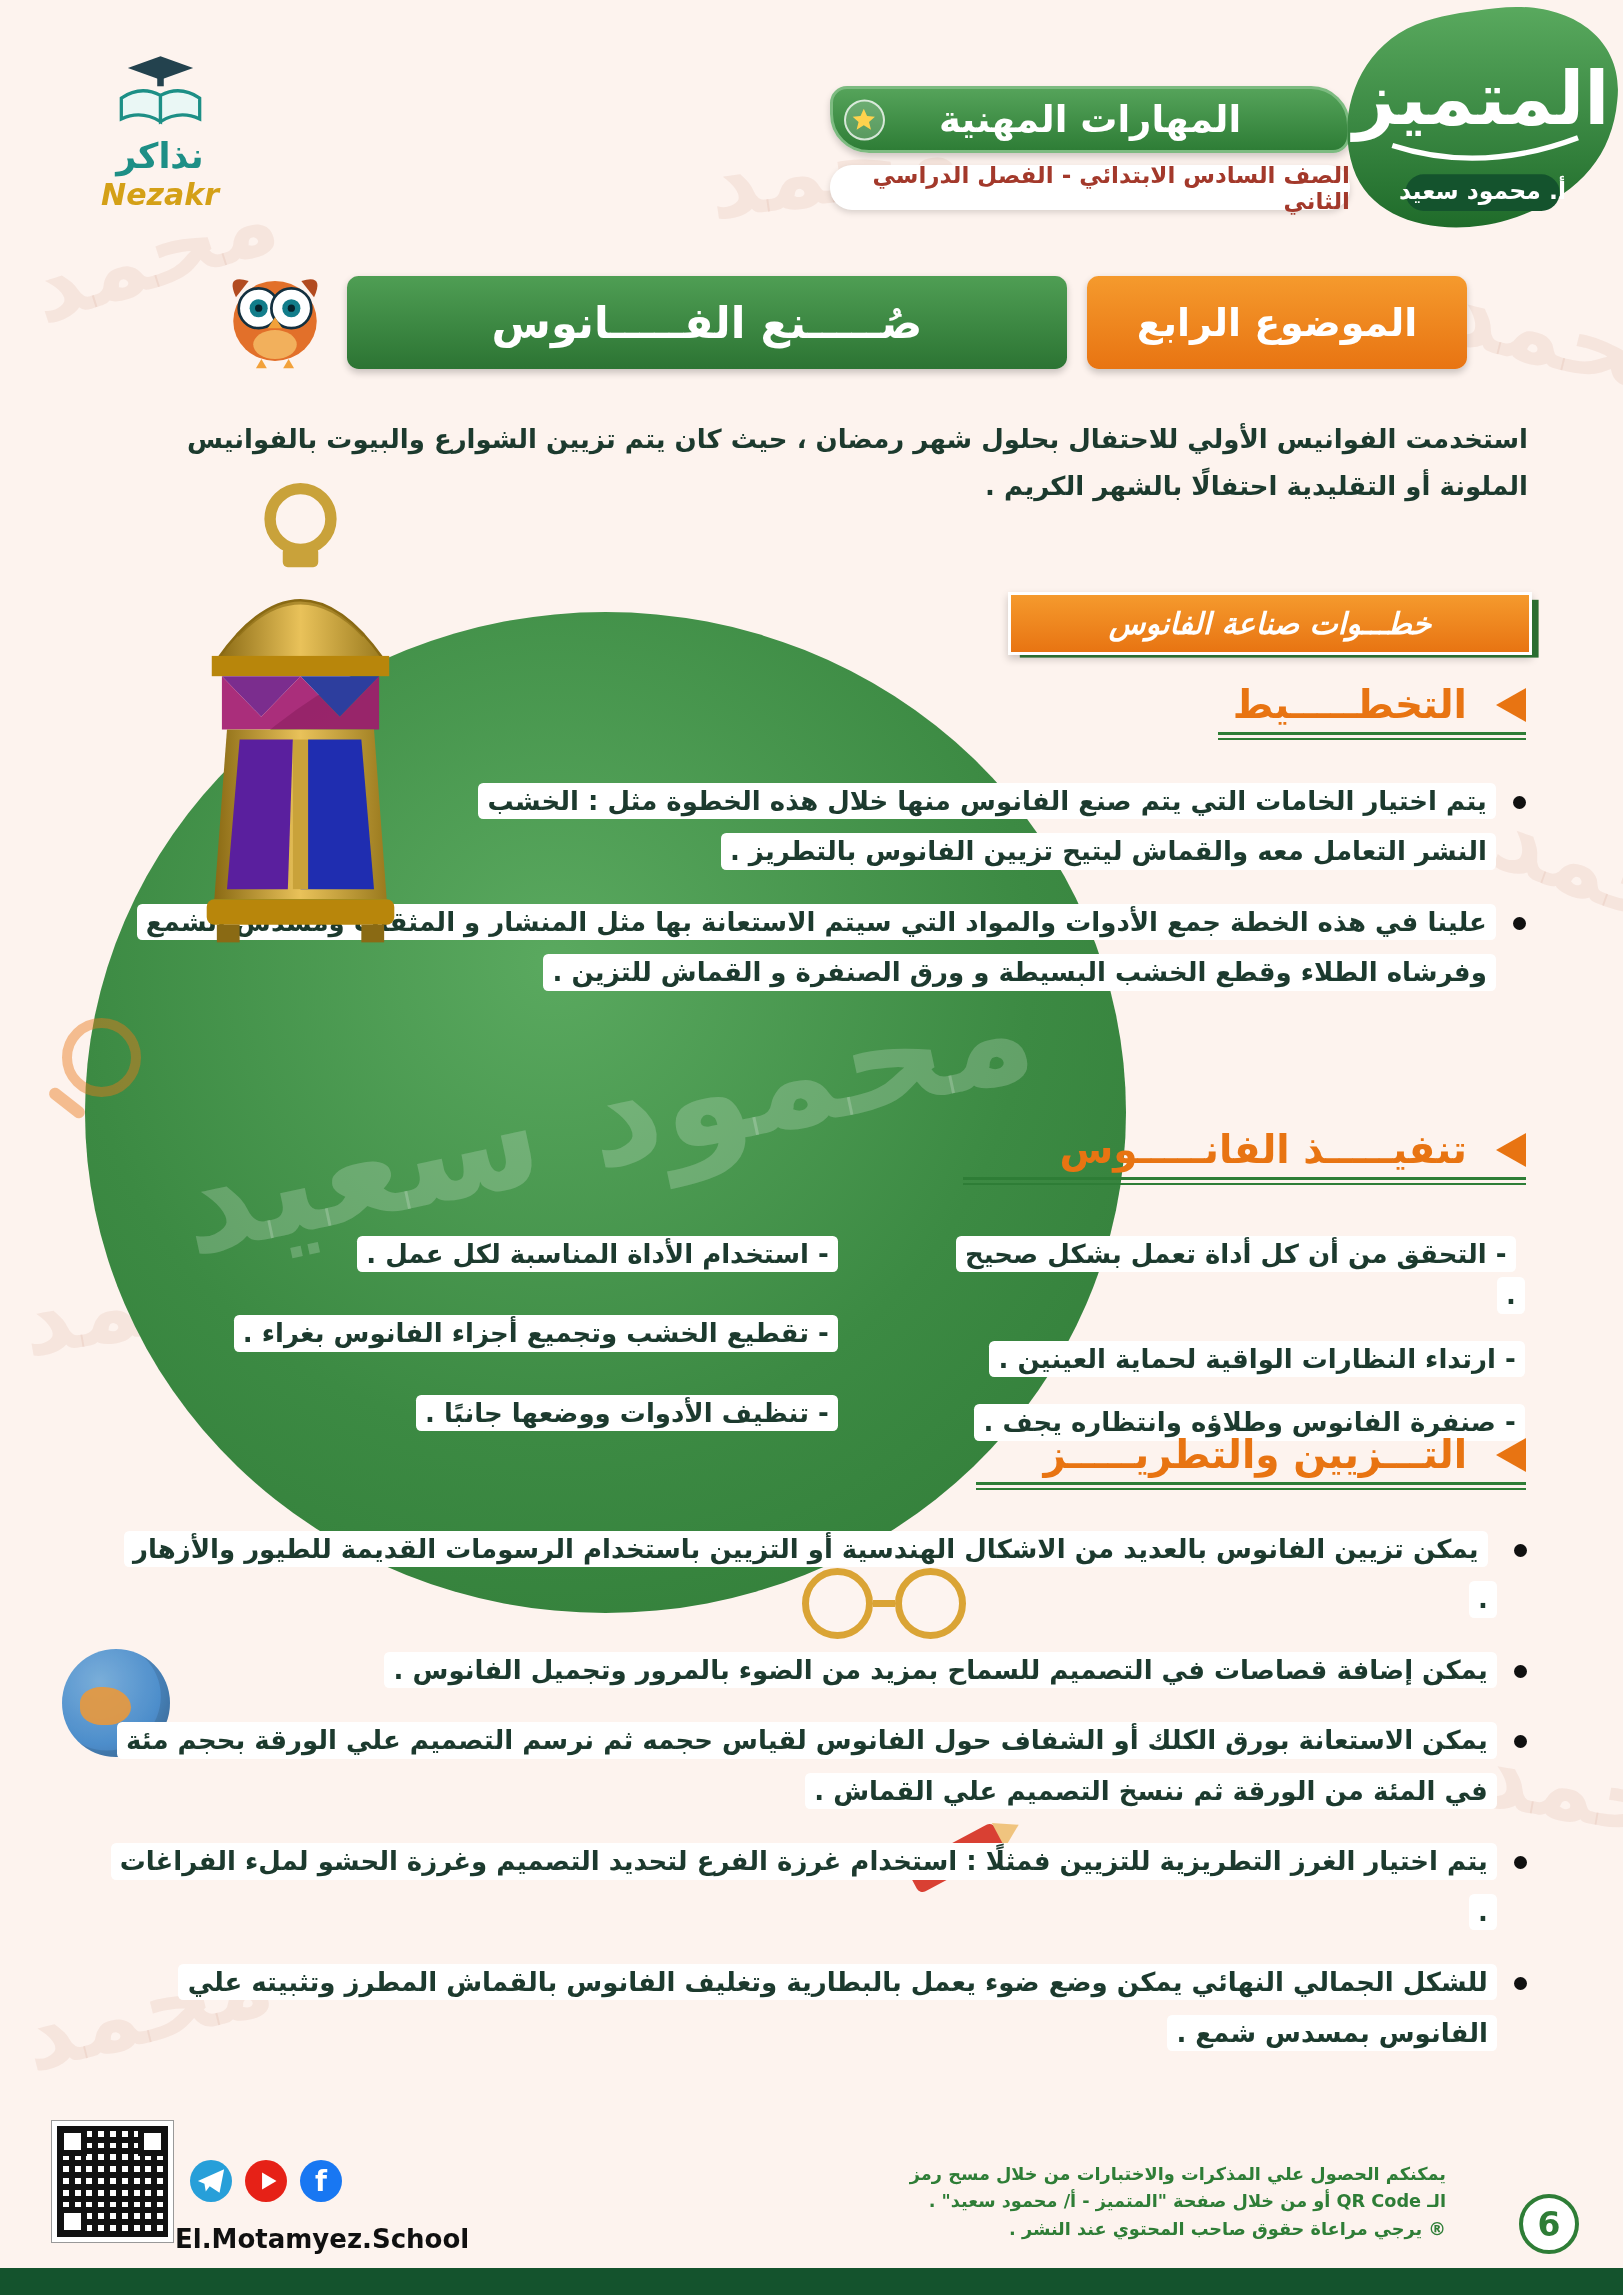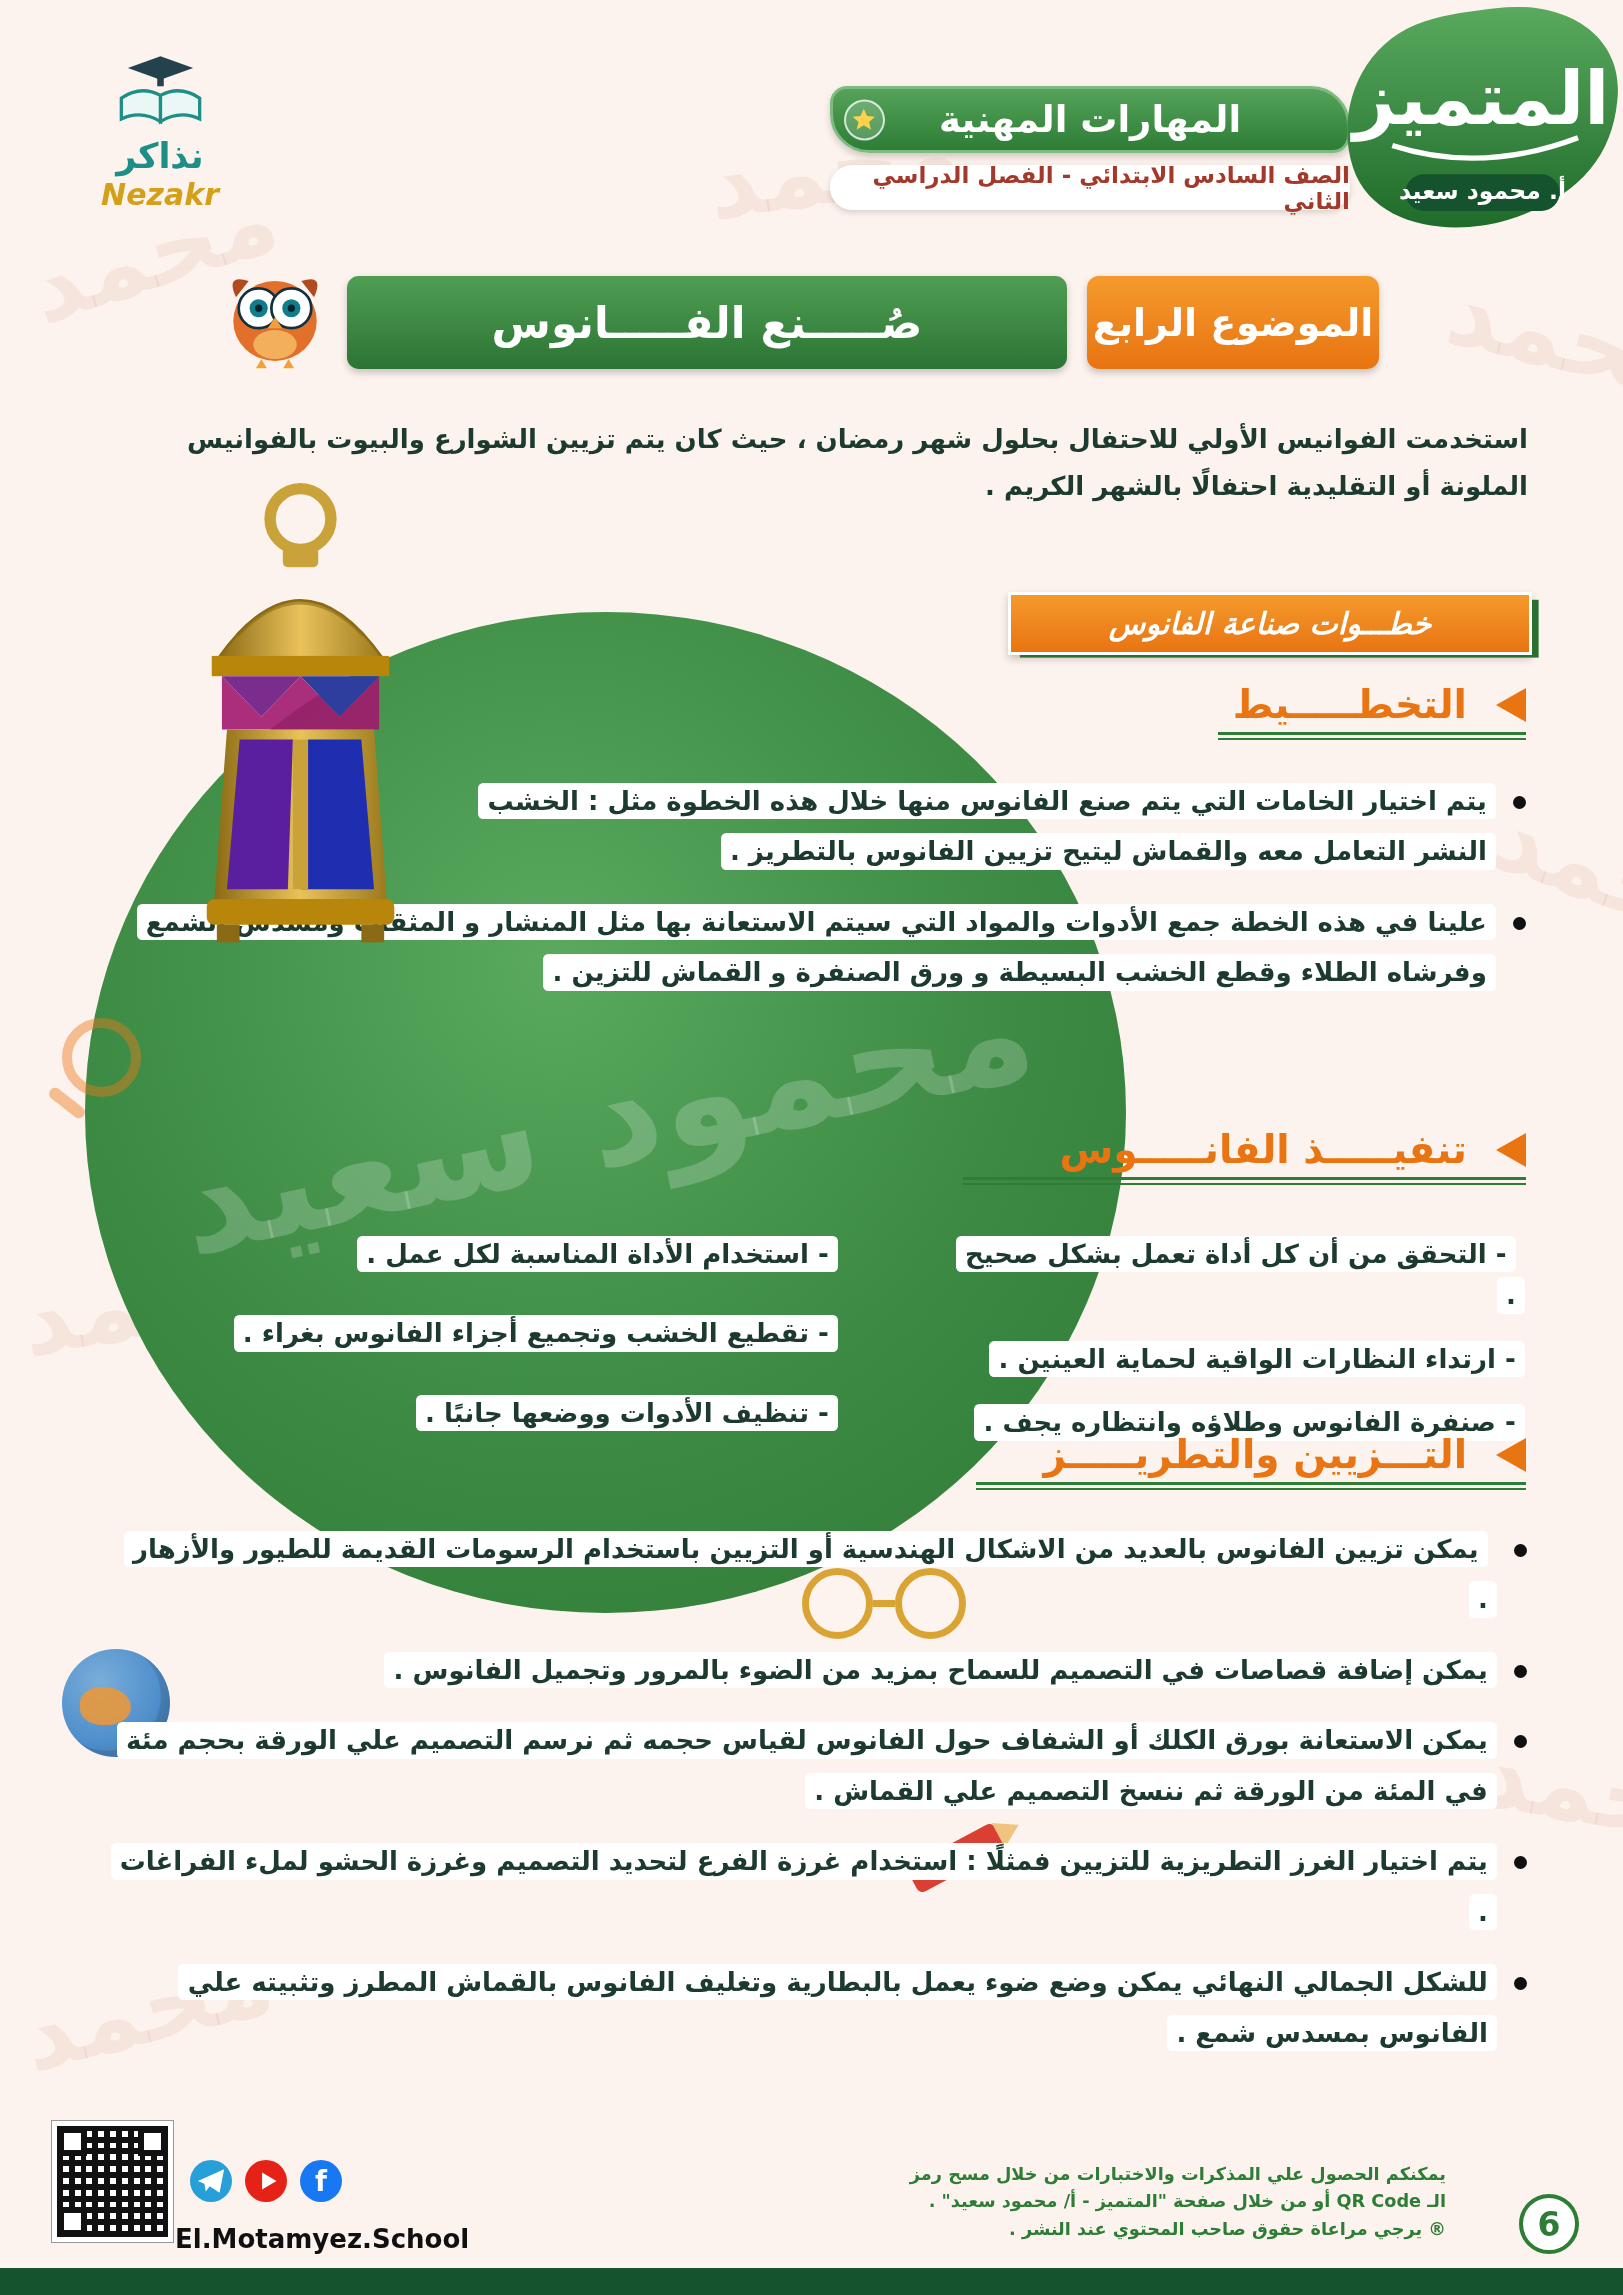--- a/index.html
+++ b/index.html
@@ -64,21 +64,21 @@
   .motamyez{ position:absolute; z-index:2; left:1332px; top:3.3px; width:288px; height:255px; }
   
   .owl{ position:absolute; z-index:2; left:216px; top:261px; }
   .topic-title{
     position:absolute; z-index:2; left:347px; top:276px; width:720px; height:93px;
     background:linear-gradient(180deg,#4f9e54,#2c7433); border-radius:11.8px;
     display:flex; align-items:center; justify-content:center;
     color:#fff; font-size:43px; font-weight:bold; box-shadow:0 3.9px 7.9px rgba(0,0,0,.2);
   }
   .topic-label{
-    position:absolute; z-index:2; left:1087px; top:276px; width:292px; height:93px;
+    position:absolute; z-index:2; left:1087px; top:276px; width:380px; height:93px;
     background:linear-gradient(180deg,#f59a2d,#e87412); border-radius:11.8px;
     display:flex; align-items:center; justify-content:center;
     color:#fff; font-size:38px; font-weight:bold; box-shadow:0 3.9px 7.9px rgba(0,0,0,.2);
   }
   
   .intro{
     position:absolute; z-index:2; left:131px; top:416px; width:1397px;
     font-size:26px; font-weight:bold; line-height:1.8; color:#1c3a2e; text-align:right;
   }
   

